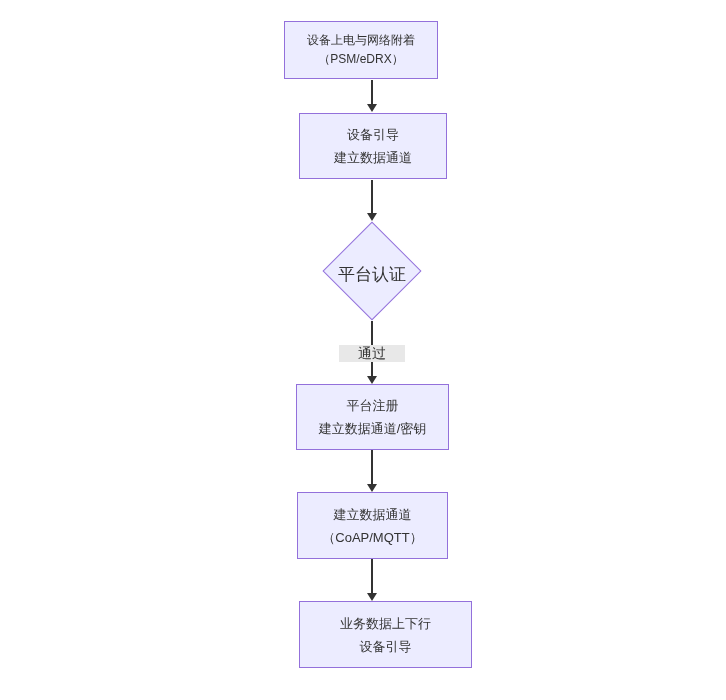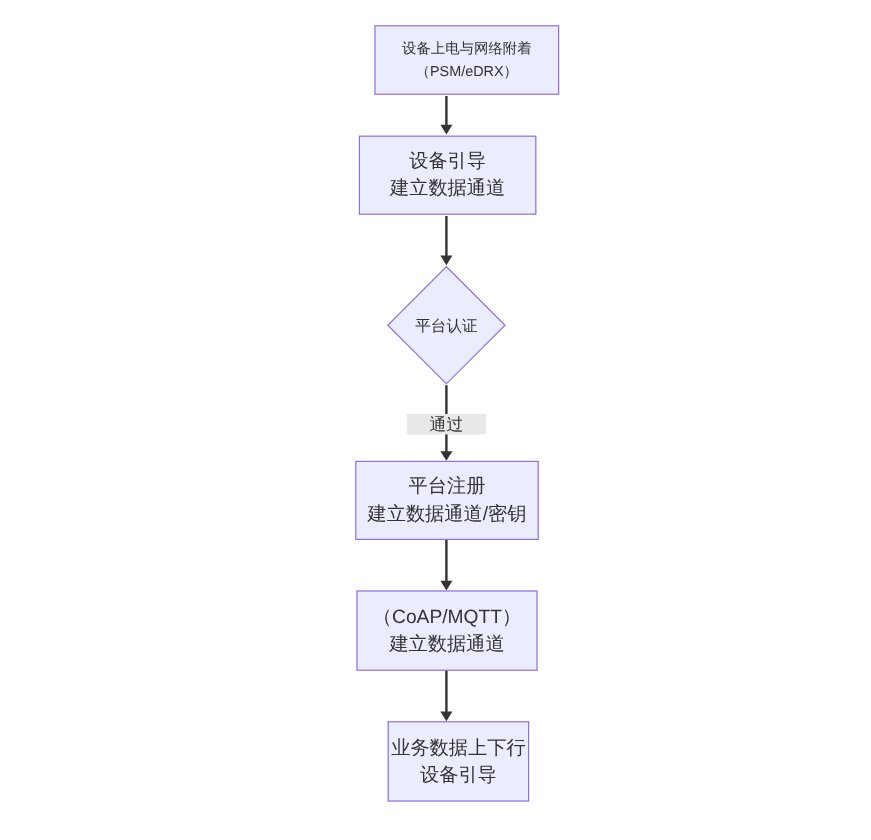--- a/index.html
+++ b/index.html
@@ -24,21 +24,21 @@
   .node {
     position: absolute;
     background: var(--node-fill);
     border: 1px solid var(--node-border);
     color: var(--text-color);
     display: flex;
     flex-direction: column;
     align-items: center;
     justify-content: center;
     text-align: center;
-    font-size: 16px;
+    font-size: 13px;
     line-height: 23px;
   }
   .node.small {
     font-size: 12px;
     line-height: 19px;
   }
   .edge-line {
     position: absolute;
     width: 1.5px;
     background: var(--arrow-color);
@@ -60,43 +60,43 @@
     background: var(--node-fill);
     border: 1px solid var(--node-border);
     transform: rotate(45deg);
   }
   .diamond-label {
     position: absolute;
     left: 322px;
     top: 263px;
     width: 100px;
     text-align: center;
-    font-size: 13px;
+    font-size: 17px;
     color: var(--text-color);
   }
   .edge-label {
     position: absolute;
     left: 372px;
     top: 345px;
     transform: translateX(-50%);
     background: var(--edge-label-bg);
     color: var(--text-color);
     font-size: 14px;
     line-height: 17px;
     padding: 0 19px;
     white-space: nowrap;
     z-index: 2;
   }
 
   
-  .n-start    { left: 312px; top: 21px;  width: 154px; height: 58px; }
+  .n-start    { left: 284px; top: 21px;  width: 154px; height: 58px; }
   .n-boot     { left: 299px; top: 113px; width: 148px; height: 66px; }
   .n-register { left: 296px; top: 384px; width: 153px; height: 66px; }
   .n-channel  { left: 297px; top: 492px; width: 151px; height: 67px; }
-  .n-business { left: 299px; top: 601px; width: 118px; height: 67px; margin-left: 24px; }
+  .n-business { left: 299px; top: 601px; width: 173px; height: 67px; }
 
   
   .e1 { left: 371px; top: 80px;  height: 25px; }
   .h1 { left: 367px; top: 104px; }
   .e2 { left: 371px; top: 180px; height: 34px; }
   .h2 { left: 367px; top: 213px; }
   .e3 { left: 371px; top: 321px; height: 56px; }
   .h3 { left: 367px; top: 376px; }
   .e4 { left: 371px; top: 450px; height: 35px; }
   .h4 { left: 367px; top: 484px; }
@@ -133,22 +133,22 @@
 
   <div class="node n-register">
     <div>平台注册</div>
     <div>建立数据通道/密钥</div>
   </div>
 
   <div class="edge-line e4"></div>
   <div class="arrowhead h4"></div>
 
   <div class="node n-channel">
+    <div>建立数据通道</div>
     <div>（CoAP/MQTT）</div>
-    <div>建立数据通道</div>
   </div>
 
   <div class="edge-line e5"></div>
   <div class="arrowhead h5"></div>
 
   <div class="node n-business">
     <div>业务数据上下行</div>
     <div>设备引导</div>
   </div>
 

